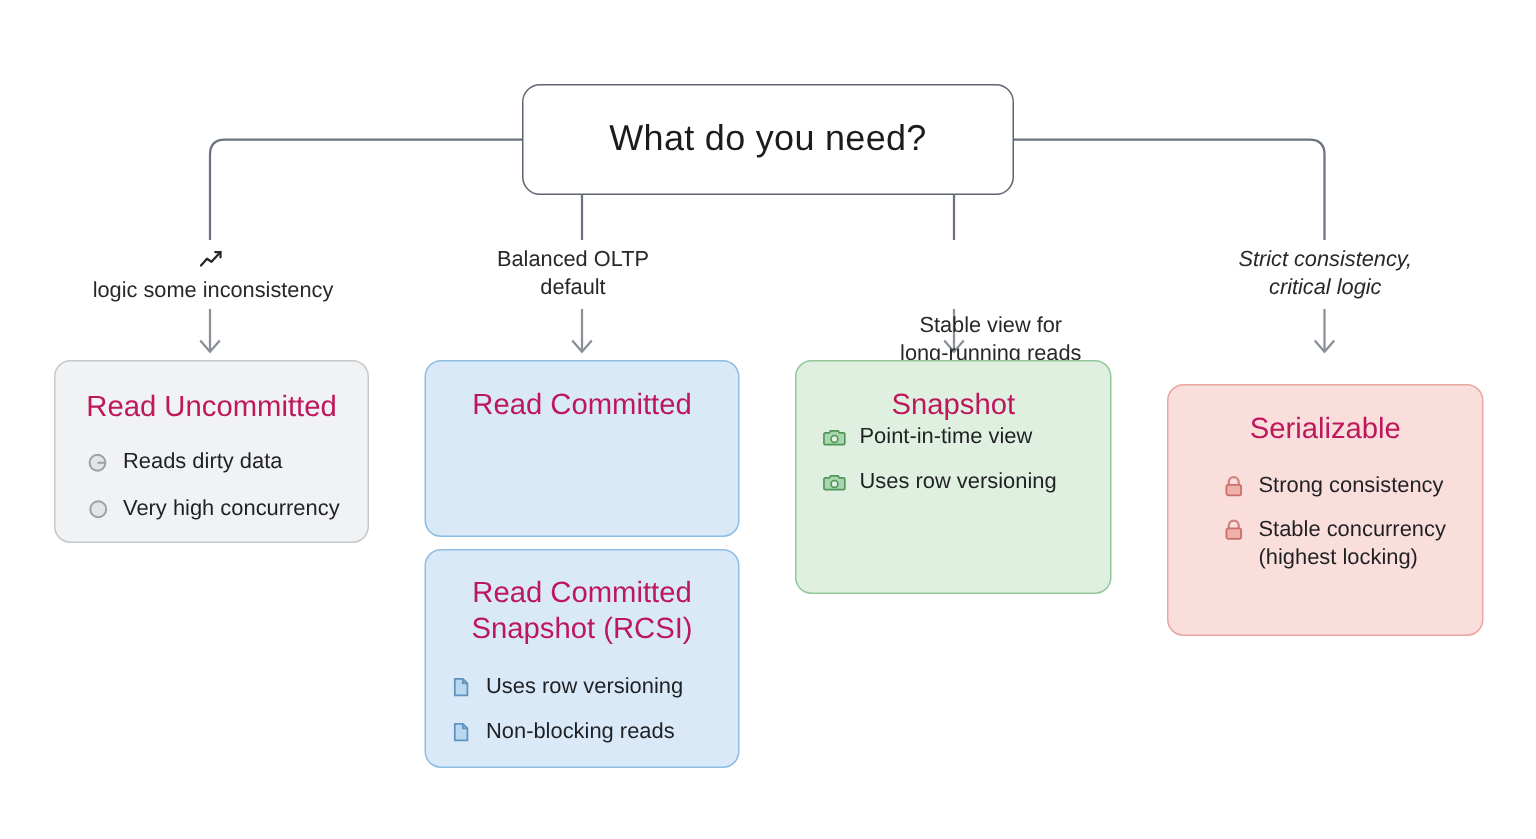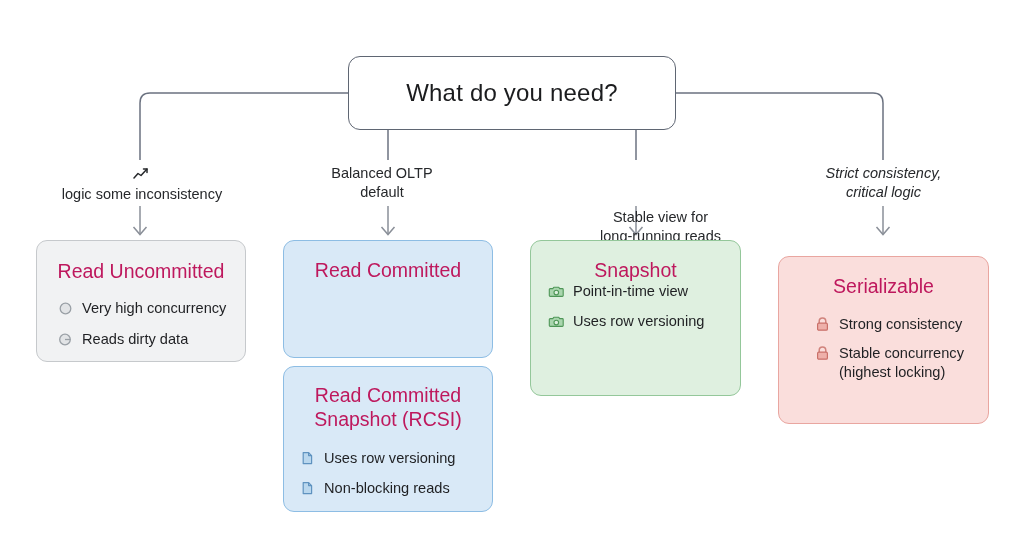--- a/index.html
+++ b/index.html
@@ -199,33 +199,33 @@
     <span>Strict consistency,</span><br>
     <span>critical logic</span>
   </div>
 
   <div class="card gray" id="card-read-uncommitted">
     <div class="card-title">Read Uncommitted</div>
     <ul class="bullets">
       <li class="bullet">
         <span class="bi">
           <svg width="17" height="17" viewBox="0 0 17 17">
-            <circle cx="8.5" cy="8.5" r="5.3" fill="#e2e4e6" stroke="#9aa0a6" stroke-width="1.3"></circle>
-          </svg>
-        </span>
-        <span class="btxt">Very high concurrency</span>
-      </li>
-      <li class="bullet">
-        <span class="bi">
-          <svg width="17" height="17" viewBox="0 0 17 17">
             <circle cx="8" cy="8.5" r="5.3" fill="#e2e4e6" stroke="#9aa0a6" stroke-width="1.3"></circle>
             <line x1="8" y1="8.5" x2="13.2" y2="8.5" stroke="#9aa0a6" stroke-width="1.3"></line>
           </svg>
         </span>
         <span class="btxt">Reads dirty data</span>
+      </li>
+      <li class="bullet">
+        <span class="bi">
+          <svg width="17" height="17" viewBox="0 0 17 17">
+            <circle cx="8.5" cy="8.5" r="5.3" fill="#e2e4e6" stroke="#9aa0a6" stroke-width="1.3"></circle>
+          </svg>
+        </span>
+        <span class="btxt">Very high concurrency</span>
       </li>
     </ul>
   </div>
 
   <div class="card blue" id="card-read-committed">
     <div class="card-title">Read Committed</div>
   </div>
 
   <div class="card blue" id="card-rcsi">
     <div class="card-title">

